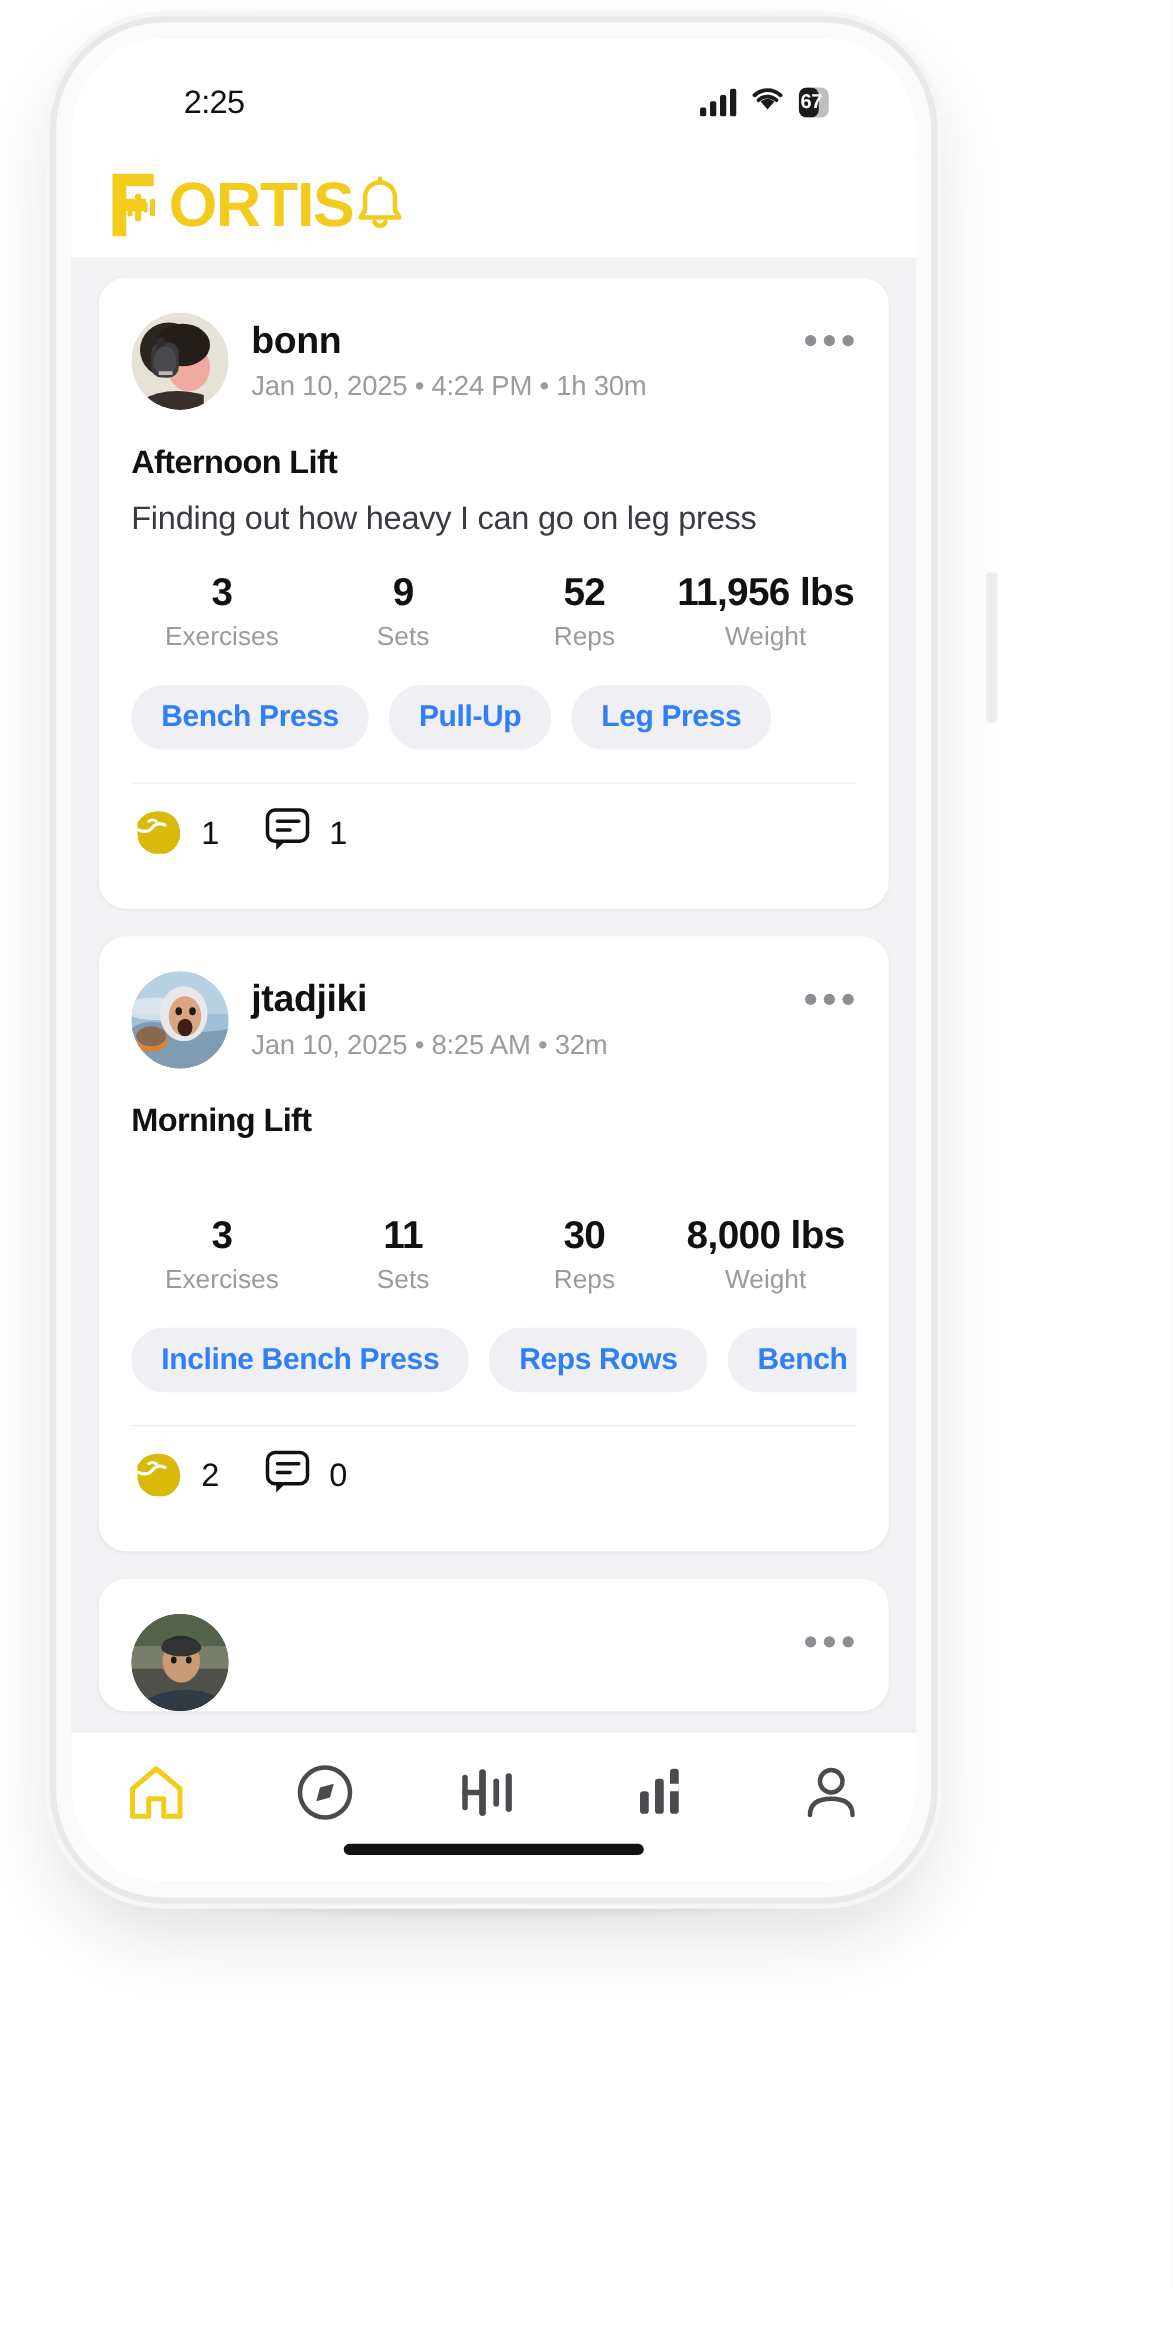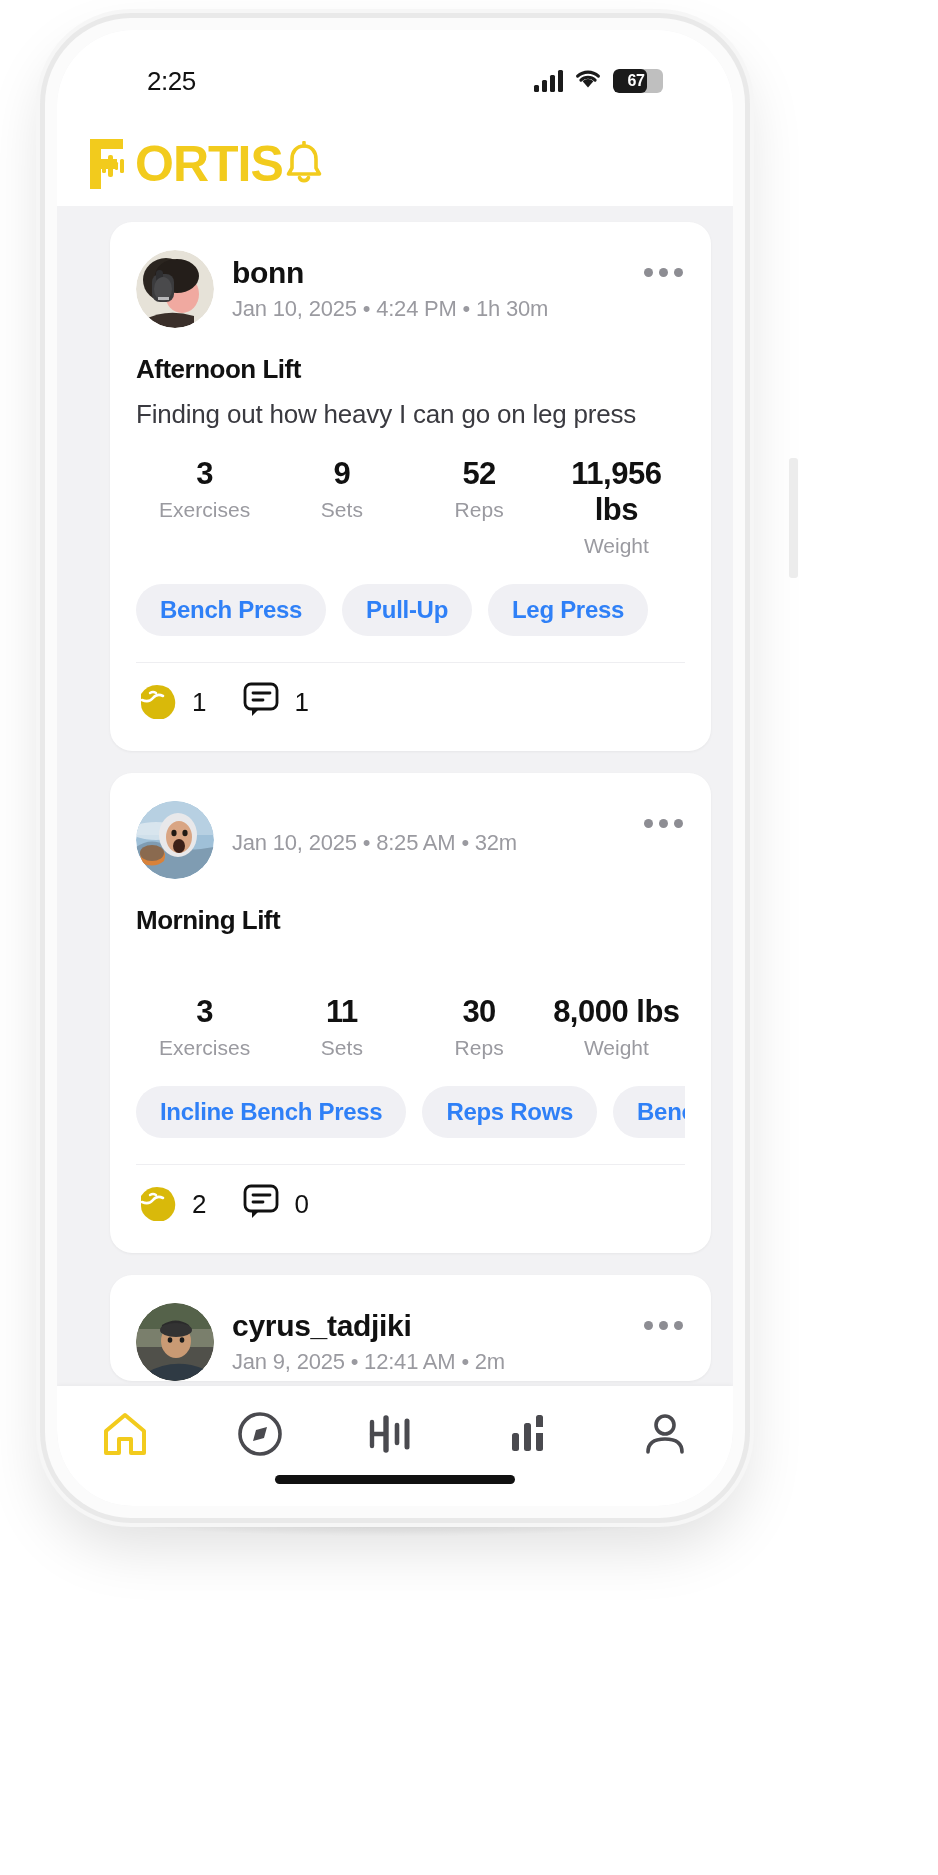--- a/index.html
+++ b/index.html
@@ -61,21 +61,21 @@
     position:absolute; right:70px; top:38px;
     display:flex; align-items:center; gap:11px;
   }
   .sig-bars { display:flex; align-items:flex-end; gap:3px; height:22px; }
   .sig-bars i { display:block; width:5px; background:#1b1b1b; border-radius:1.5px; }
   .sig-bars i:nth-child(1){ height:7px; }
   .sig-bars i:nth-child(2){ height:12px; }
   .sig-bars i:nth-child(3){ height:17px; }
   .sig-bars i:nth-child(4){ height:22px; }
   #battery {
-    position:relative; width:50px; height:24px;
+    position:relative; width:24px; height:24px;
     border-radius:6px; background:#bfbfbf; overflow:hidden;
   }
   #battery-fill {
     position:absolute; left:0; top:0; height:100%; width:67%;
     background:#1b1b1b; border-radius:6px;
   }
   #battery-pct {
     position:absolute; left:0; top:0; width:100%; height:100%;
     display:flex; align-items:center; justify-content:center;
     font-size:16px; font-weight:bold; color:#fff; letter-spacing:-0.3px;
@@ -100,24 +100,23 @@
   
   #feed {
     position:absolute; left:0; top:176px; width:676px; height:1180px;
     background:#f2f2f4;
     padding:16px 22px 0 22px;
     overflow:hidden;
   }
   .post-card {
     background:#fff;
     border-radius:22px;
-    padding:28px 26px 6px 26px;
+    padding:28px 26px 17px 26px;
     margin-bottom:22px;
     box-shadow:0 1px 3px rgba(0,0,0,0.05);
-    margin-left:31px;
   }
   .post-head { display:flex; align-items:center; position:relative; }
   .avatar {
     width:78px; height:78px; border-radius:50%;
     flex:0 0 78px; overflow:hidden; position:relative;
   }
   .avatar svg { display:block; width:78px; height:78px; }
   .head-text { margin-left:18px; }
   .username { font-size:30px; font-weight:bold; color:#111; line-height:1.15; letter-spacing:-0.3px; }
   .meta { font-size:22px; color:#9a9aa0; margin-top:5px; letter-spacing:-0.2px; }
@@ -346,20 +345,21 @@
               <ellipse cx="43" cy="36" rx="13" ry="16" fill="#d9a583"></ellipse>
               <ellipse cx="38" cy="32" rx="2.6" ry="3.2" fill="#211a14"></ellipse>
               <ellipse cx="49" cy="32" rx="2.6" ry="3.2" fill="#211a14"></ellipse>
               <ellipse cx="43" cy="45" rx="6" ry="7" fill="#3c2018"></ellipse>
               <path d="M4 52 q10 -12 22 -4 q5 4 2 12 q-10 8 -22 2 Z" fill="#d9823a"></path>
               <ellipse cx="16" cy="52" rx="12" ry="8" fill="#8a6a4f"></ellipse>
             </g>
           </svg>
         </div>
         <div class="head-text">
+          <div class="username">jtadjiki</div>
           <div class="meta">Jan 10, 2025 • 8:25 AM • 32m</div>
         </div>
         <div class="more-dots">
           <i></i>
             <i></i>
             <i></i>
         </div>
       </div>
       <div class="post-title">Morning Lift</div>
       <div class="stats-row" style="margin-top:58px;">
@@ -427,24 +427,20 @@
               <rect y="44" width="78" height="34" fill="#50504a"></rect>
               <ellipse cx="40" cy="38" rx="15" ry="17" fill="#c99a74"></ellipse>
               <path d="M25 30 q15 -13 30 -1 l-2 -7 q-13 -9 -27 0 Z" fill="#2b2b2b"></path>
               <ellipse cx="40" cy="27" rx="16" ry="7" fill="#333"></ellipse>
               <ellipse cx="34" cy="37" rx="2.3" ry="2.8" fill="#1a1a1a"></ellipse>
               <ellipse cx="46" cy="37" rx="2.3" ry="2.8" fill="#1a1a1a"></ellipse>
               <path d="M10 70 q28 -16 58 -4 v16 H10 Z" fill="#2f3a44"></path>
             </g>
           </svg>
         </div>
-        <div class="head-text">
-          <div class="username">cyrus_tadjiki</div>
-          <div class="meta">Jan 9, 2025 • 12:41 AM • 2m</div>
-        </div>
         <div class="more-dots">
           <i></i>
             <i></i>
             <i></i>
         </div>
       </div>
     </div>
 
   </div>
 

